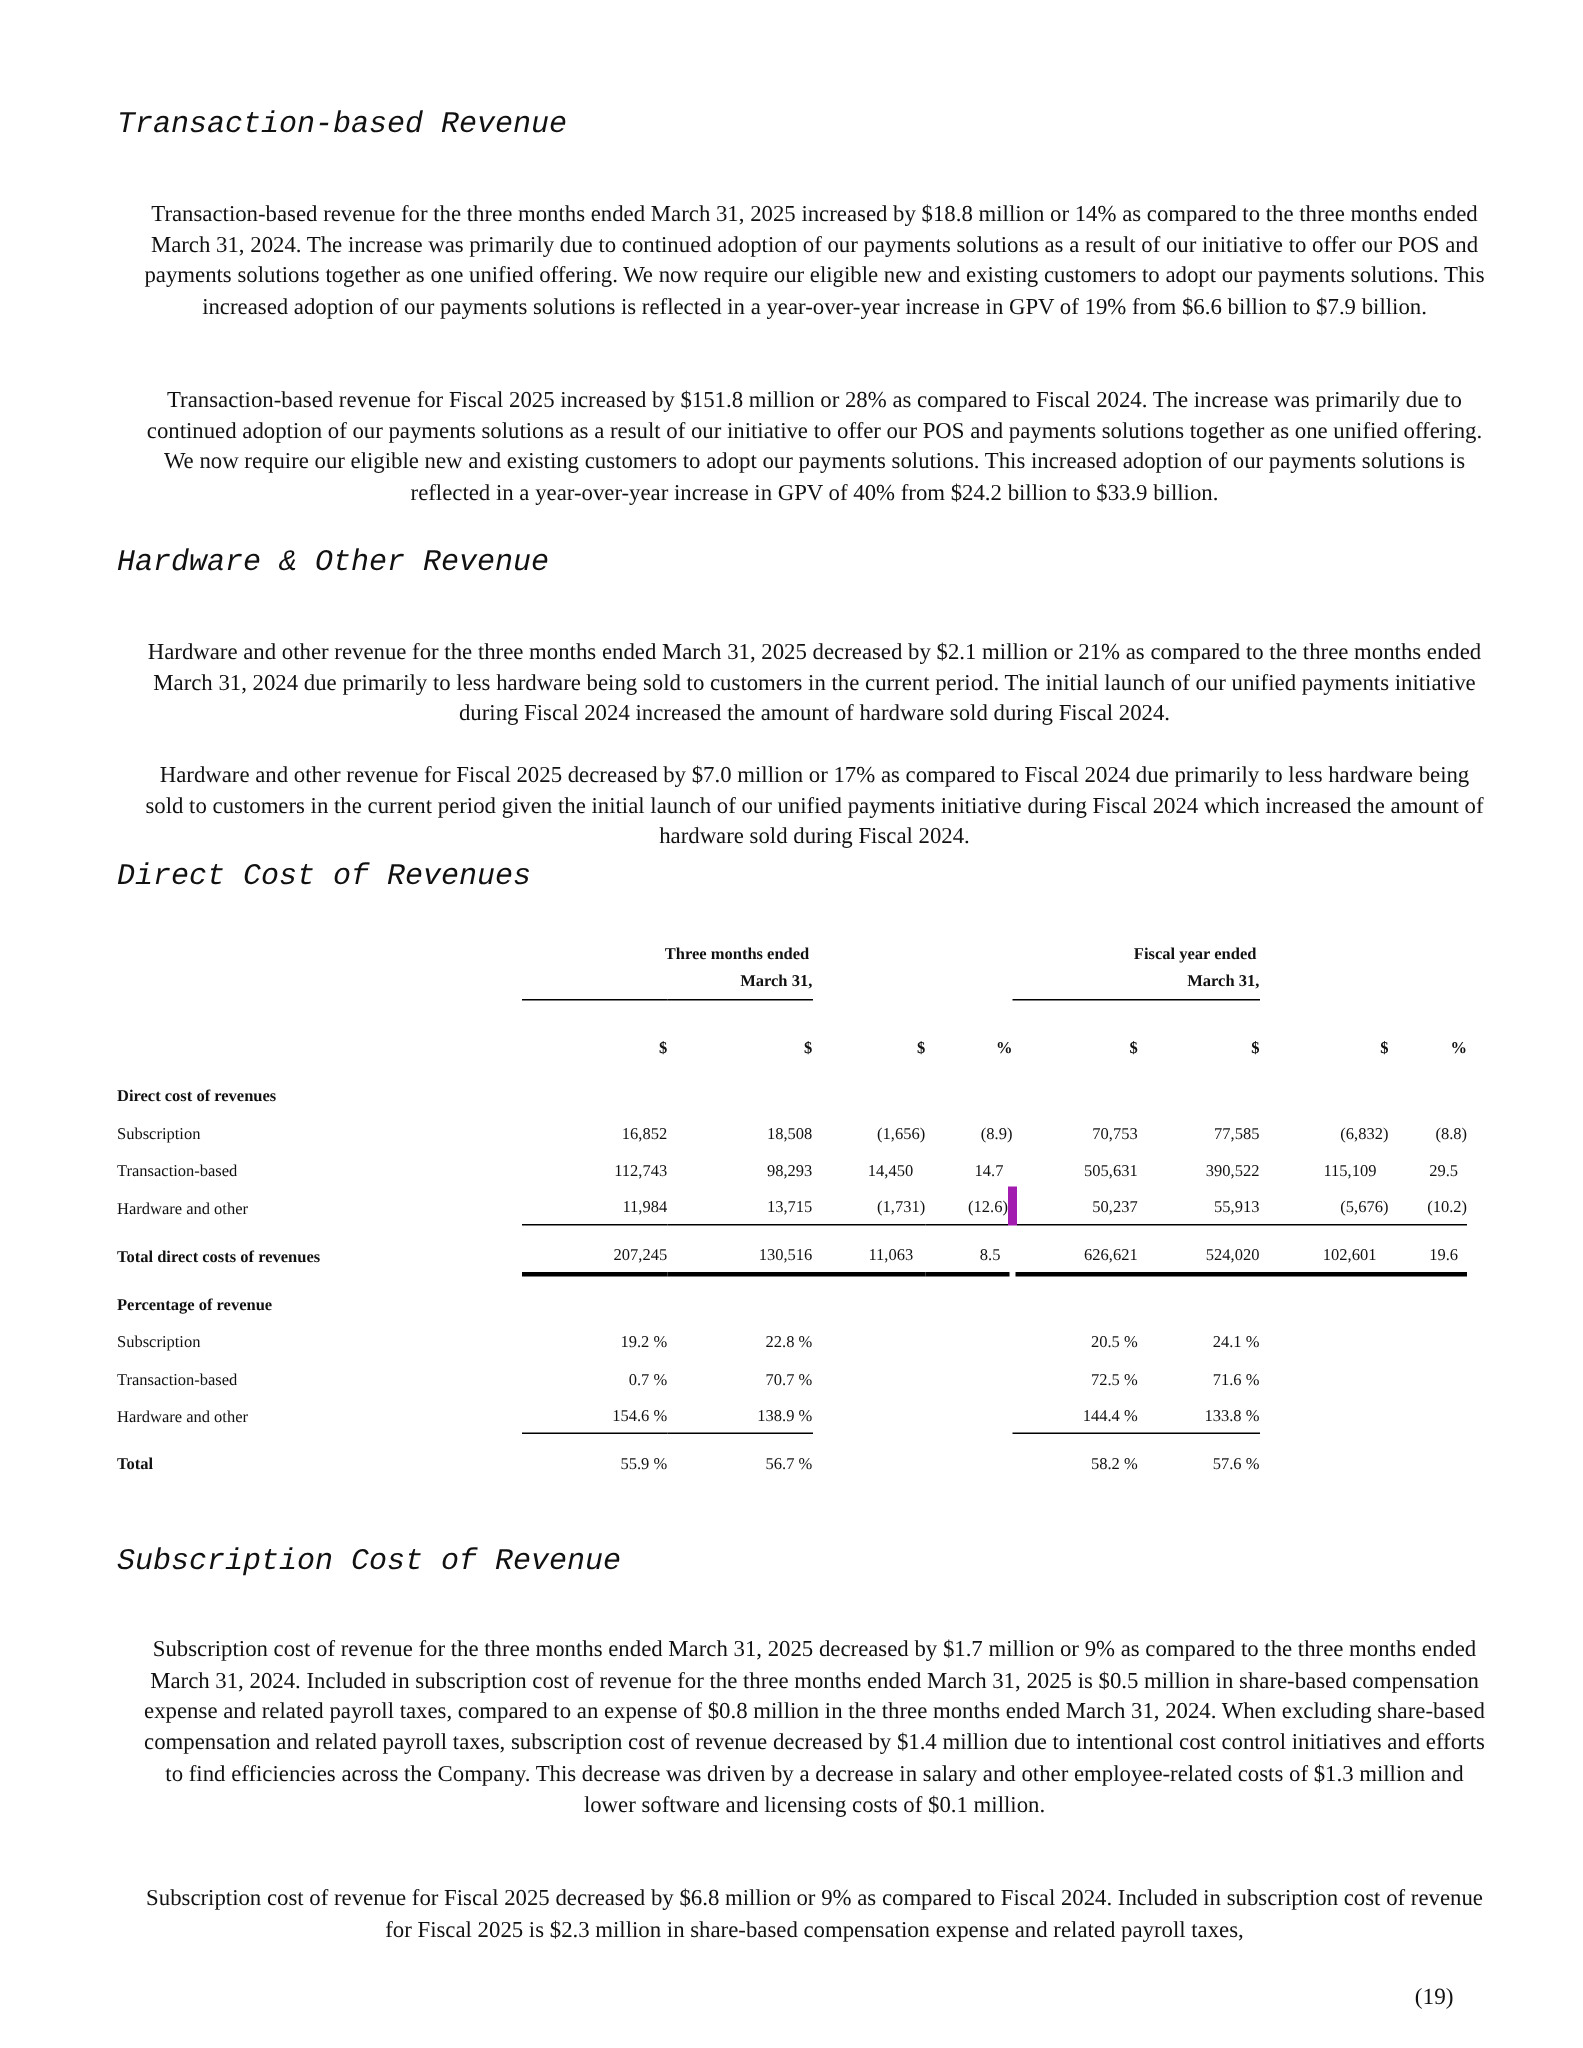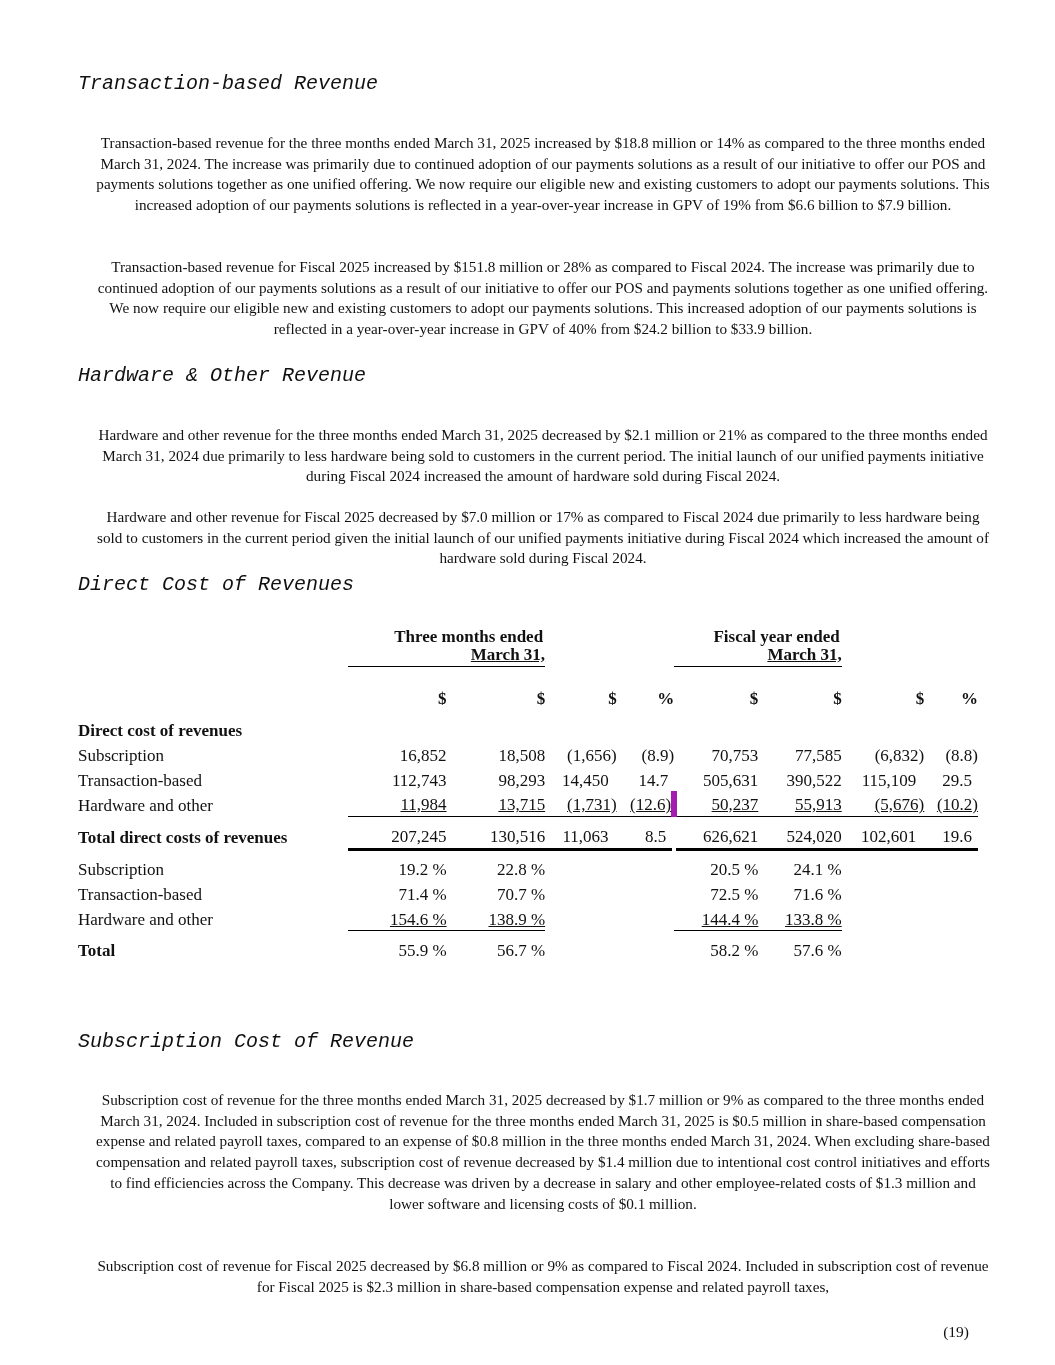--- a/index.html
+++ b/index.html
@@ -6,35 +6,35 @@
   body {
     width: 1055px; height: 1365px; position: relative; overflow: hidden;
     font-family: "Liberation Serif", "DejaVu Serif", serif;
     color: #111111; font-size: 15.2px; line-height: 20.7px;
   }
   .page { position: absolute; left: 78px; top: 0; width: 900px; }
   .heading { position: absolute; left: 0; font-style: italic; font-size: 20px; line-height: 20px; margin: 0; font-weight: normal; font-family: Liberation Mono, monospace; }
   .para { position: absolute; left: 0; width: 898px; margin: 16px; text-align: center; }
   .pagenum { position: absolute; right: 86px; top: 1322px; font-size: 15.5px; }
 
-  table.fin { position: absolute; left: 0; top: 627px; width: 900px; border-collapse: collapse; font-size: 17px; }
+  table.fin { position: absolute; left: 0; top: 627px; width: 900px; border-collapse: collapse; font-size: 11px; }
   table.fin td { padding: 0; height: 24.6px; vertical-align: bottom; white-space: nowrap; }
   td.lbl { width: 270px; text-align: left; }
   td.num { text-align: right; }
   td.c1 { width: 80px; }   
   td.c2 { width: 77px; }   
   td.c3 { width: 76px; }   
   td.c4 { width: 78px; padding-right: 3px !important; }   
   td.c5 { width: 80px; }   
   td.c6 { width: 78px; }   
   td.c7 { width: 77px; }   
   td.c8 { width: 78px; }   
   .bold { font-weight: bold; }
   tr.grouphead td { height: 18px; line-height: 17px; }
-  .ul { border-bottom: 1.5px solid #000; text-decoration: underline; }
+  .ul { border-bottom: 1.5px solid #000; }
   .dul { border-bottom: 3px solid #000; }
 </style>
 </head>
 <body>
 
 <div class="page">
 
   <h3 class="heading" style="top:74px">Transaction-based Revenue</h3>
   <p class="para" style="top:117px">Transaction-based revenue for the three months ended March 31, 2025 increased by $18.8 million or 14% as compared to the three months ended March 31, 2024. The increase was primarily due to continued adoption of our payments solutions as a result of our initiative to offer our POS and payments solutions together as one unified offering. We now require our eligible new and existing customers to adopt our payments solutions. This increased adoption of our payments solutions is reflected in a year-over-year increase in GPV of 19% from $6.6 billion to $7.9 billion.</p>
   <p class="para" style="top:241px">Transaction-based revenue for Fiscal 2025 increased by $151.8 million or 28% as compared to Fiscal 2024. The increase was primarily due to continued adoption of our payments solutions as a result of our initiative to offer our POS and payments solutions together as one unified offering. We now require our eligible new and existing customers to adopt our payments solutions. This increased adoption of our payments solutions is reflected in a year-over-year increase in GPV of 40% from $24.2 billion to $33.9 billion.</p>
@@ -131,33 +131,36 @@
       <td class="num dul" style="border-left:4px solid #fff;">626,621</td>
       <td class="num dul">524,020</td>
       <td class="num dul" style="padding-right:8px">102,601</td>
       <td class="num dul" style="padding-right:6px">19.6</td>
     </tr>
     <tr>
           <td colspan="9" style="height:6px"></td>
         </tr>
 
     <tr>
+      <td class="lbl bold" colspan="9">Percentage of revenue</td>
+    </tr>
+    <tr>
       <td class="lbl">Subscription</td>
       <td class="num">19.2 %</td>
       <td class="num">22.8 %</td>
       <td></td>
           <td></td>
       <td class="num">20.5 %</td>
       <td class="num">24.1 %</td>
       <td></td>
           <td></td>
     </tr>
     <tr>
       <td class="lbl">Transaction-based</td>
-      <td class="num">71.4 %</td>
+      <td class="num">0.7 %</td>
       <td class="num">70.7 %</td>
       <td></td>
           <td></td>
       <td class="num">72.5 %</td>
       <td class="num">71.6 %</td>
       <td></td>
           <td></td>
     </tr>
     <tr>
       <td class="lbl">Hardware and other</td>

